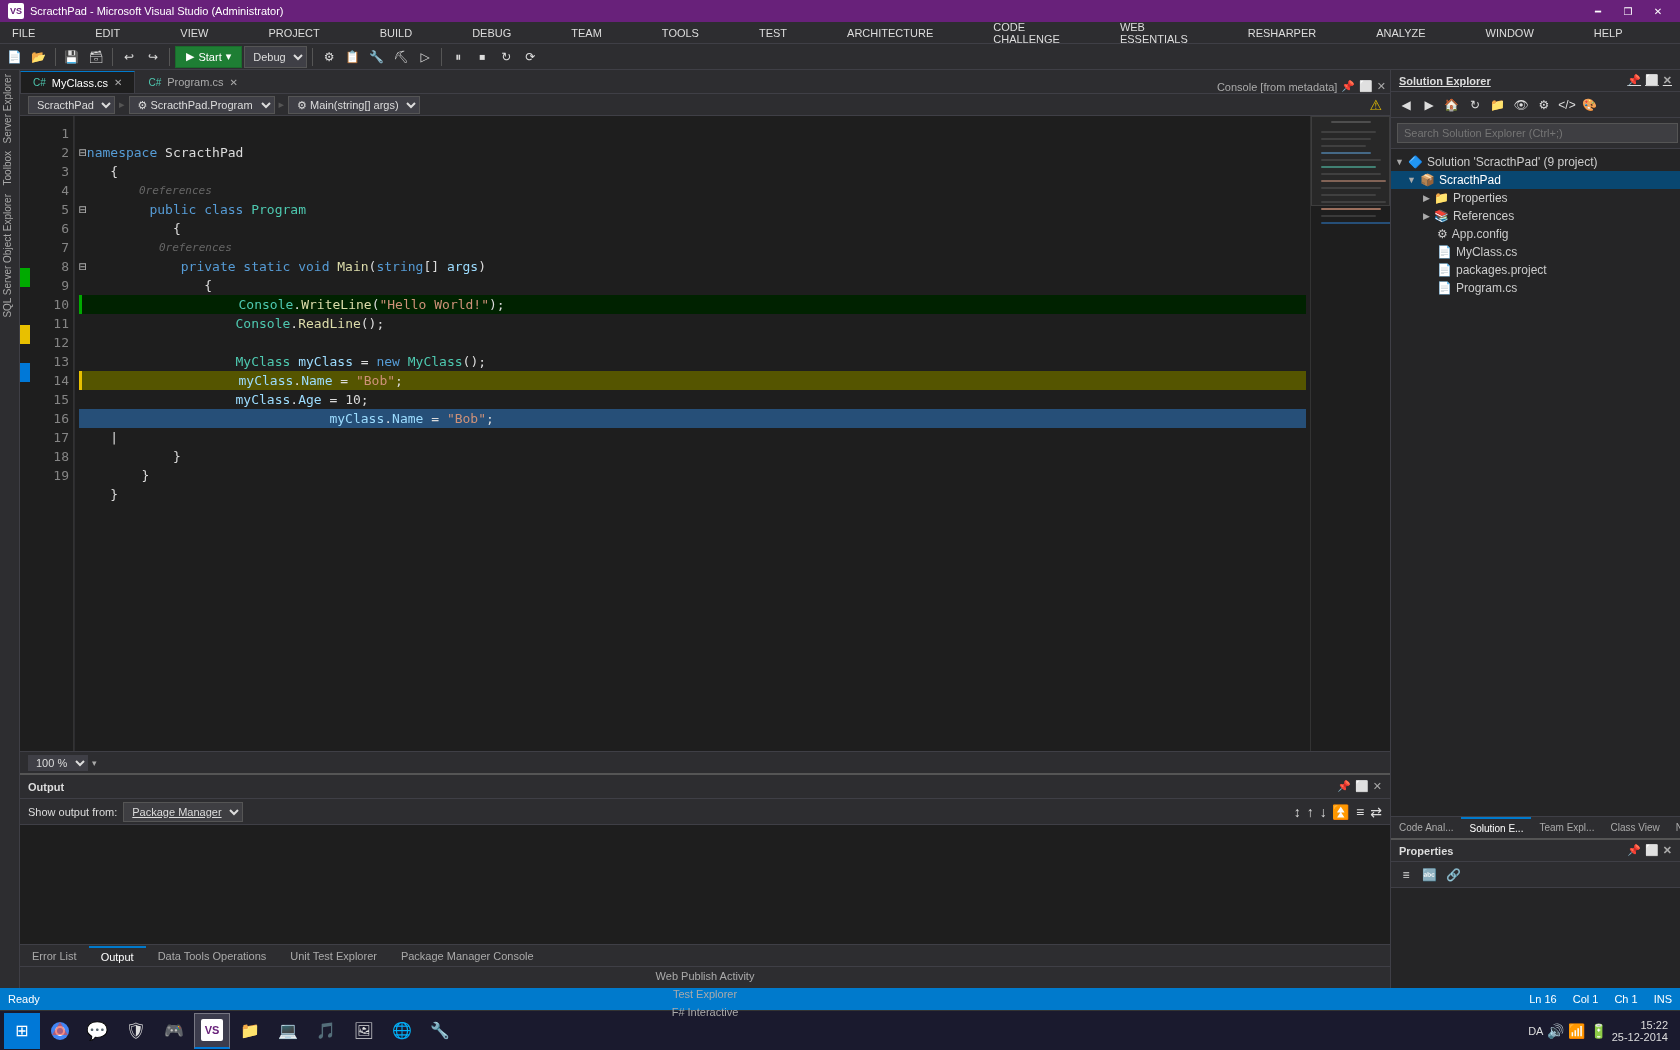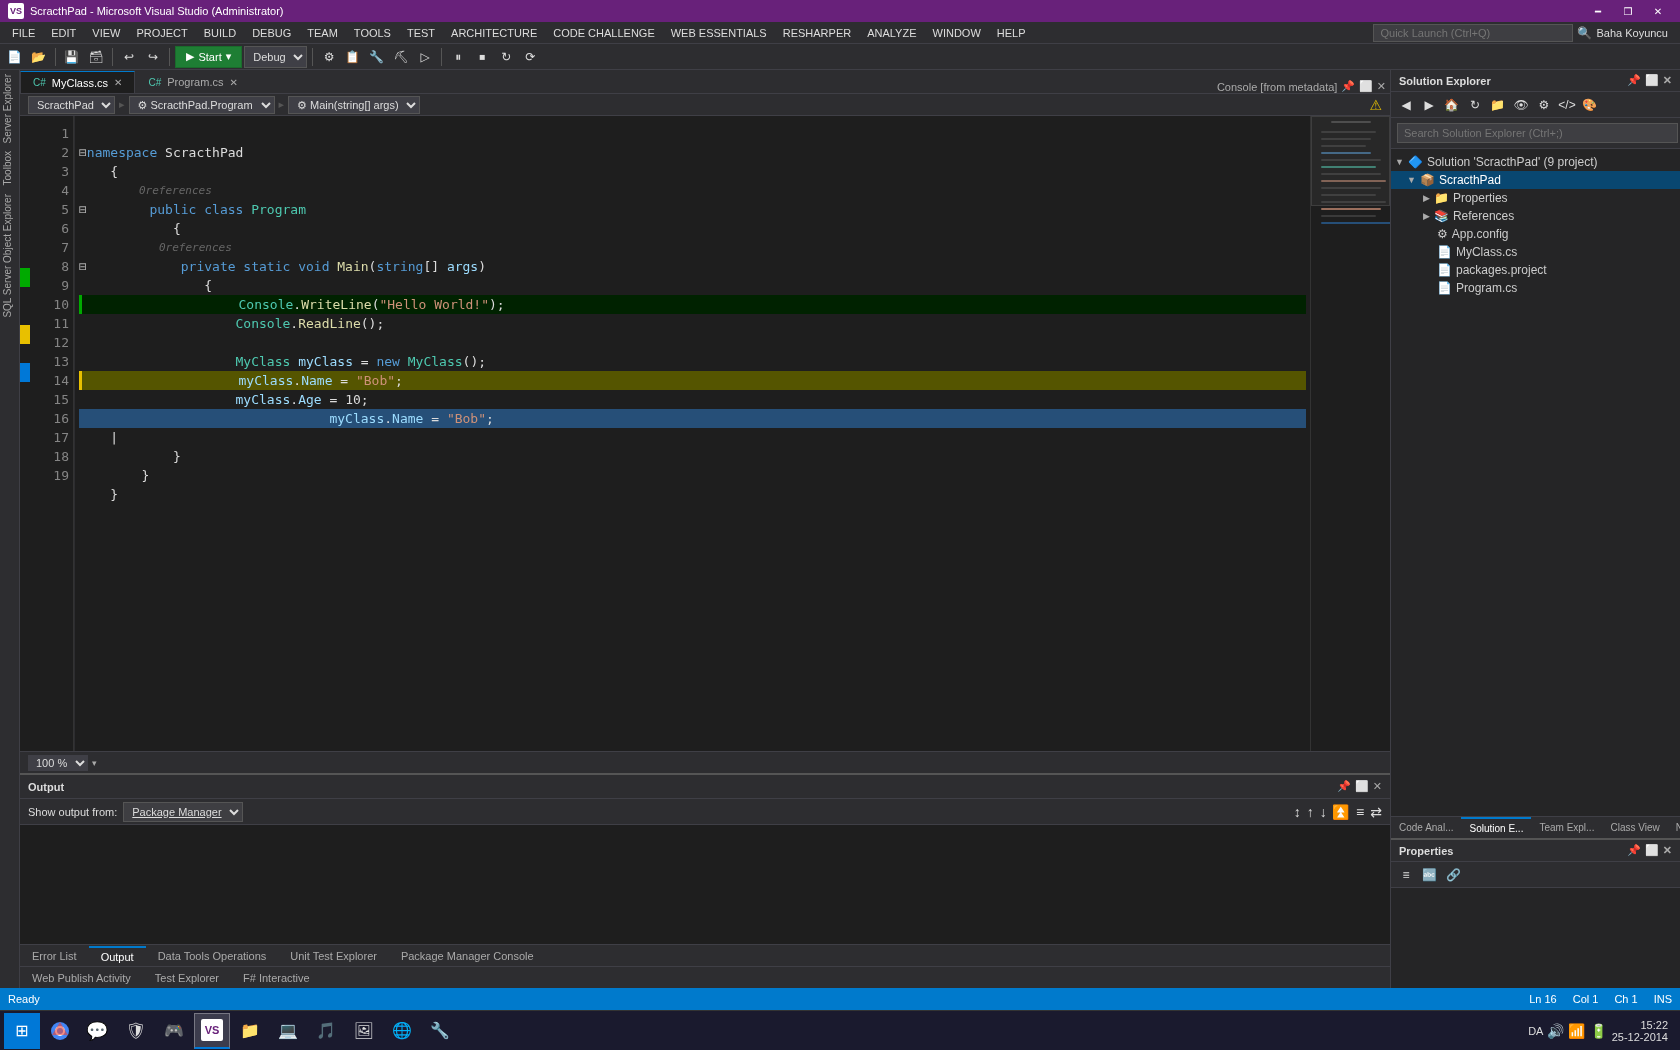--- a/index.html
+++ b/index.html
@@ -6,21 +6,21 @@
     body { font-family: 'Segoe UI', Tahoma, sans-serif; font-size: 12px; background: #2d2d30; color: #ddd; overflow: hidden; width: 1680px; height: 1050px; }
 
     
     #title-bar { background: #68217a; height: 22px; display: flex; align-items: center; justify-content: space-between; padding: 0 8px; color: white; font-size: 11px; }
     #title-bar .title-left { display: flex; align-items: center; gap: 6px; }
     #title-bar .title-icon { width: 16px; height: 16px; background: #fff; border-radius: 2px; display: flex; align-items: center; justify-content: center; font-size: 9px; color: #68217a; font-weight: bold; }
     #title-bar .win-controls { display: flex; gap: 2px; }
     #title-bar .win-btn { width: 28px; height: 22px; display: flex; align-items: center; justify-content: center; font-size: 10px; cursor: pointer; color: white; }
 
     
-    #menu-bar { background: #2d2d30; height: 22px; display: flex; align-items: center; padding: 0 4px; border-bottom: 1px solid #3f3f46; }
+    #menu-bar { background: #2d2d30; height: 22px; display: flex; align-items: center; padding: 0 4px; border-bottom: 1px solid #3f3f46; gap: 44px; }
     #menu-bar .menu-item { padding: 2px 8px; font-size: 11px; color: #ddd; cursor: pointer; height: 22px; display: flex; align-items: center; }
 
     
     #toolbar { background: #2d2d30; height: 26px; display: flex; align-items: center; padding: 0 4px; gap: 2px; border-bottom: 1px solid #3f3f46; }
     .toolbar-btn { width: 22px; height: 22px; display: flex; align-items: center; justify-content: center; cursor: pointer; font-size: 12px; color: #ddd; border: 1px solid transparent; }
     .toolbar-sep { width: 1px; height: 18px; background: #555; margin: 0 3px; }
     .toolbar-start { background: #1e7e34; color: white; padding: 2px 10px; height: 22px; display: flex; align-items: center; font-size: 11px; gap: 4px; cursor: pointer; border: 1px solid #1a6b2c; }
     .debug-select { background: #3f3f46; color: #ddd; border: 1px solid #555; padding: 1px 4px; font-size: 11px; height: 22px; }
 
     
@@ -54,21 +54,21 @@
     .string { color: #ce9178; }
     .method { color: #dcdcaa; }
     .identifier { color: #9cdcfe; }
     .plain { color: #dcdcdc; }
 
     
     #minimap { width: 80px; background: #252526; border-left: 1px solid #3f3f46; position: relative; overflow: hidden; }
 
     
     #right-panel { width: 290px; background: #252526; border-left: 1px solid #3f3f46; display: flex; flex-direction: column; }
-    #solution-explorer-header { background: #2d2d30; padding: 4px 8px; font-size: 11px; font-weight: bold; color: #ddd; border-bottom: 1px solid #3f3f46; display: flex; align-items: center; justify-content: space-between; }
+    #solution-explorer-header { background: #2d2d30; padding: 4px 8px; font-size: 11px; font-weight: bold; color: #ddd; border-bottom: 1px solid #3f3f46; display: flex; align-items: center; justify-content: space-between; text-decoration: underline; }
     #solution-toolbar { background: #2d2d30; height: 26px; display: flex; align-items: center; padding: 0 4px; gap: 1px; border-bottom: 1px solid #3f3f46; }
     #search-solution { width: 100%; background: #3e3e42; border: 1px solid #555; color: #ddd; padding: 2px 6px; font-size: 11px; height: 22px; margin: 2px; }
     #solution-tree { flex: 1; overflow-y: auto; padding: 4px 0; font-size: 12px; }
     .tree-item { display: flex; align-items: center; padding: 2px 4px; cursor: pointer; color: #ccc; gap: 4px; }
     .tree-item.selected { background: #094771; color: white; }
     .tree-indent-1 { padding-left: 16px; }
     .tree-indent-2 { padding-left: 32px; }
     .expand-arrow { font-size: 9px; color: #aaa; }
 
     #properties-panel { height: 200px; background: #252526; border-top: 1px solid #3f3f46; }
@@ -359,21 +359,21 @@
       </div>
 
       <div id="output-tabs" style="background:#2d2d30; height:22px; display:flex; align-items:center; border-top:1px solid #3f3f46;">
         <div class="output-tab">Error List</div>
         <div class="output-tab active">Output</div>
         <div class="output-tab">Data Tools Operations</div>
         <div class="output-tab">Unit Test Explorer</div>
         <div class="output-tab">Package Manager Console</div>
       </div>
 
-      <div id="second-output-tabs" style="background:#2d2d30; height:22px; display:flex; align-items:center; border-top:1px solid #3f3f46;">
+      <div id="second-output-tabs" style="background:#2d2d30; height:22px; display:flex; align-items:center; border-top:1px solid #3f3f46;flex-direction:column;">
         <div class="output-tab">Web Publish Activity</div>
         <div class="output-tab">Test Explorer</div>
         <div class="output-tab">F# Interactive</div>
       </div>
     </div>
 
   </div>
 
   <div id="right-panel" style="width:290px; background:#252526; border-left:1px solid #3f3f46; display:flex; flex-direction:column;">
 

